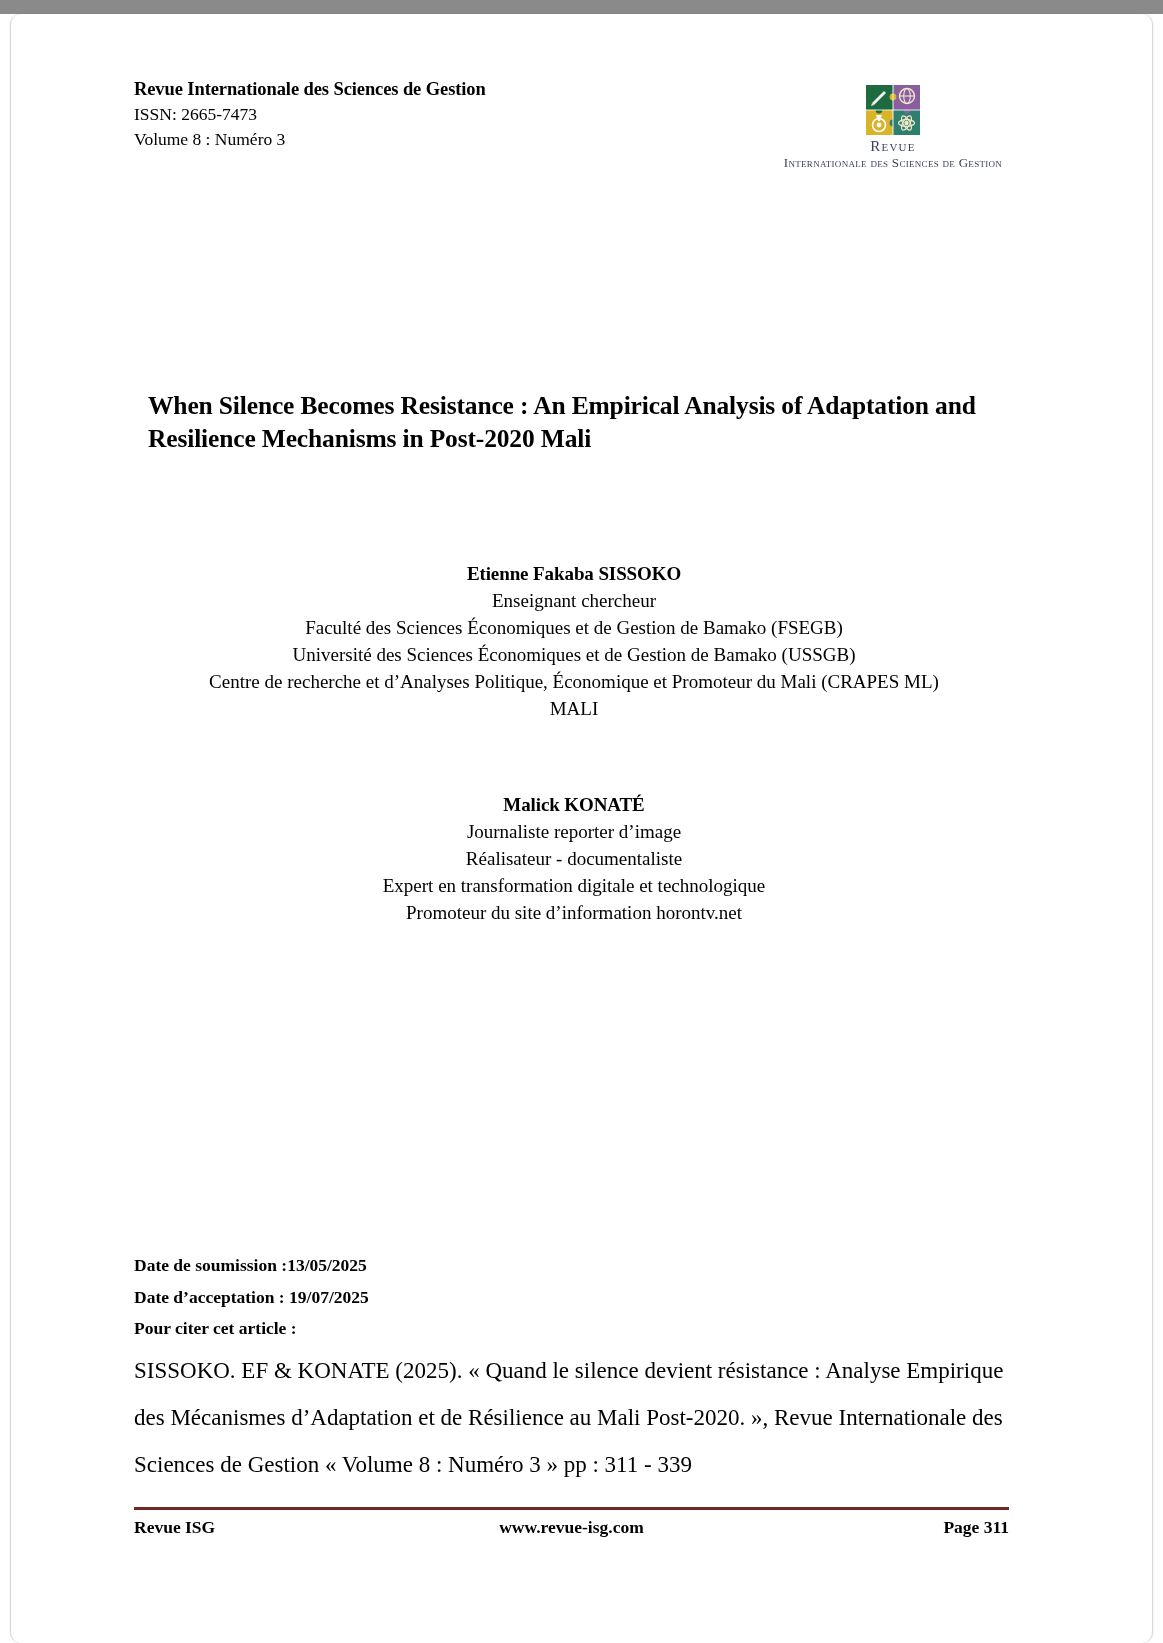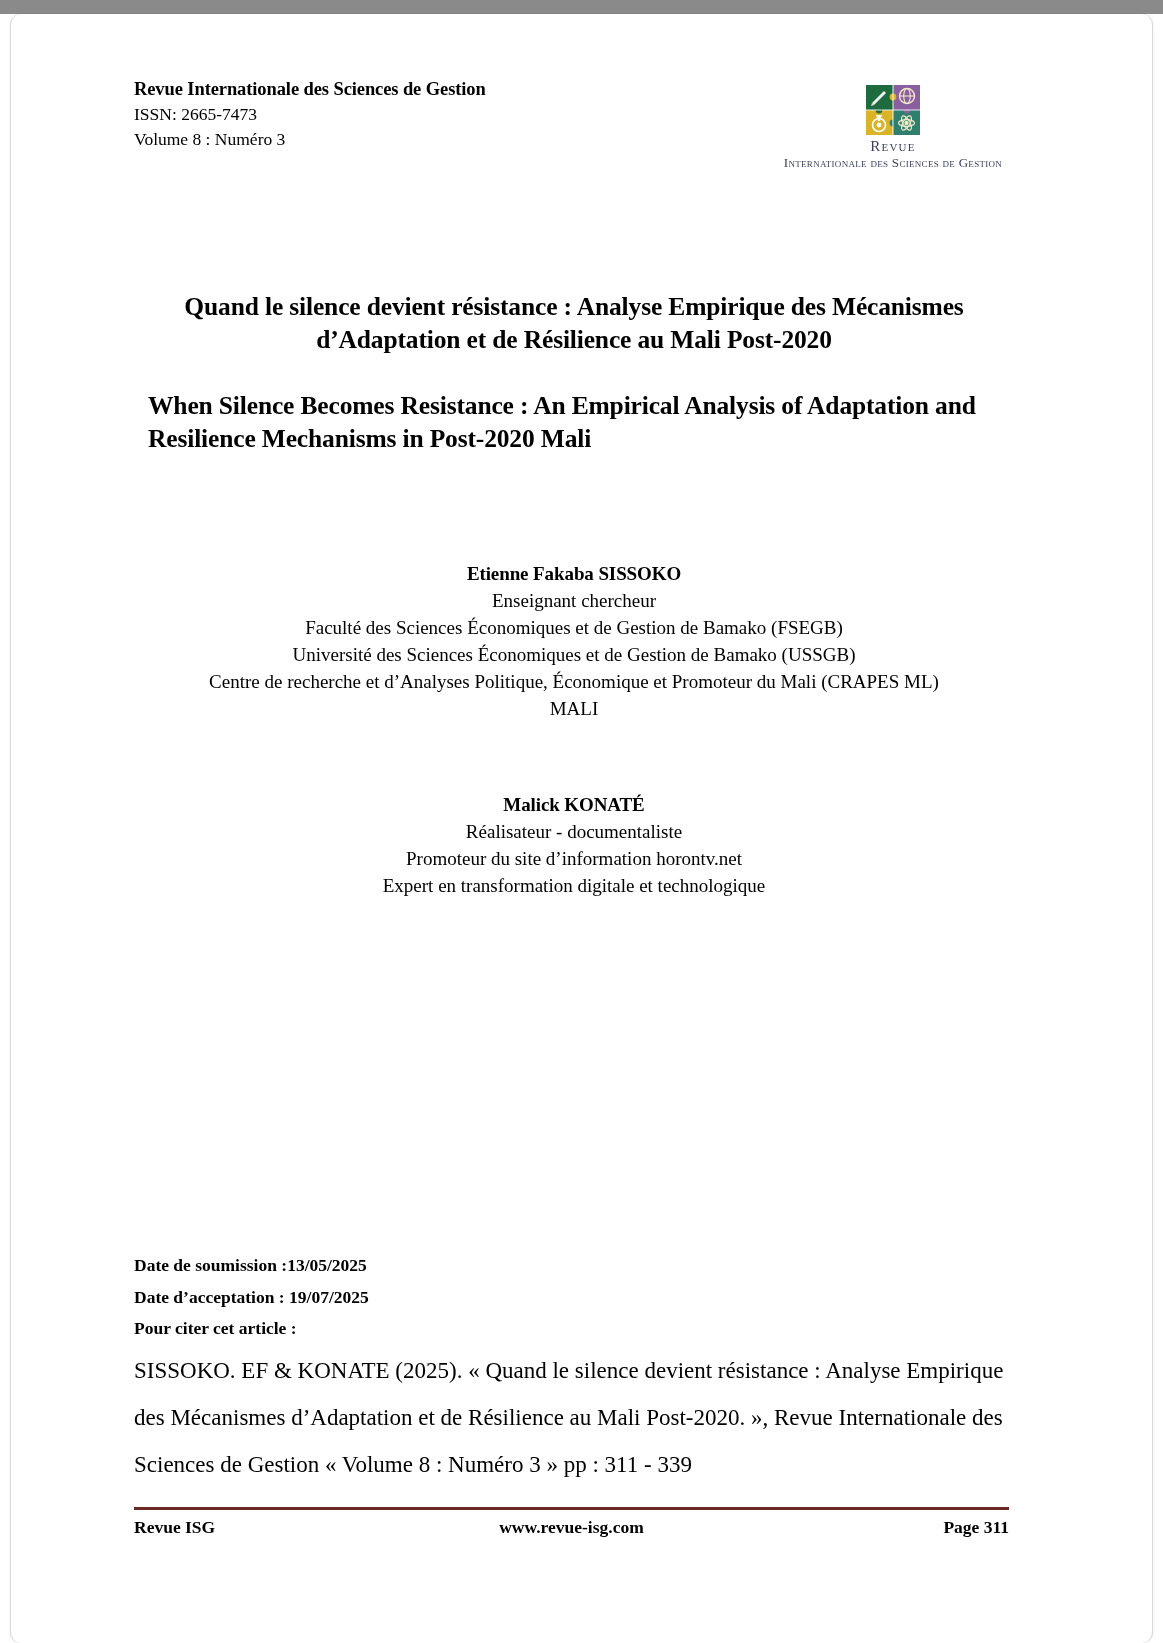--- a/index.html
+++ b/index.html
@@ -217,37 +217,37 @@
             <circle cx="42" cy="26" r="3.4" fill="#8a5fa0"></circle>
             <line x1="28" y1="1" x2="28" y2="51" stroke="#ffffff" stroke-width="1.1" opacity="0.85"></line>
             <line x1="1" y1="26" x2="55" y2="26" stroke="#ffffff" stroke-width="1.1" opacity="0.85"></line>
           </svg>
         </div>
         <div class="logo-revue">Revue</div>
         <div class="logo-sub">Internationale des Sciences de Gestion</div>
       </div>
     </div>
 
-    <div class="title-fr">Quand le silence devient résistance : Analyse Empirique des Mécanismes d’Adaptation et de Résilience au Mali Post-2020</div>
     <div class="title-en">When Silence Becomes Resistance : An Empirical Analysis of Adaptation and Resilience Mechanisms in Post-2020 Mali</div>
 
     <div class="author-block author-one">
       <div class="author-name">Etienne Fakaba SISSOKO</div>
       <div class="author-line">Enseignant chercheur</div>
       <div class="author-line">Faculté des Sciences Économiques et de Gestion de Bamako (FSEGB)</div>
       <div class="author-line">Université des Sciences Économiques et de Gestion de Bamako (USSGB)</div>
       <div class="author-line">Centre de recherche et d’Analyses Politique, Économique et Promoteur du Mali (CRAPES ML)</div>
       <div class="author-line">MALI</div>
     </div>
 
     <div class="author-block author-two">
       <div class="author-name">Malick KONATÉ</div>
+      <div class="author-line">Journaliste reporter d’image</div>
       <div class="author-line">Réalisateur - documentaliste</div>
+      <div class="author-line">Expert en transformation digitale et technologique</div>
       <div class="author-line">Promoteur du site d’information horontv.net</div>
-      <div class="author-line">Expert en transformation digitale et technologique</div>
     </div>
 
     <div class="meta">
       <div class="meta-row">
         <span class="meta-label">Date de soumission</span><span class="meta-value"> :13/05/2025</span>
       </div>
       <div class="meta-row">
         <span class="meta-label">Date d’acceptation</span><span class="meta-value"> : 19/07/2025</span>
       </div>
       <div class="meta-row">

